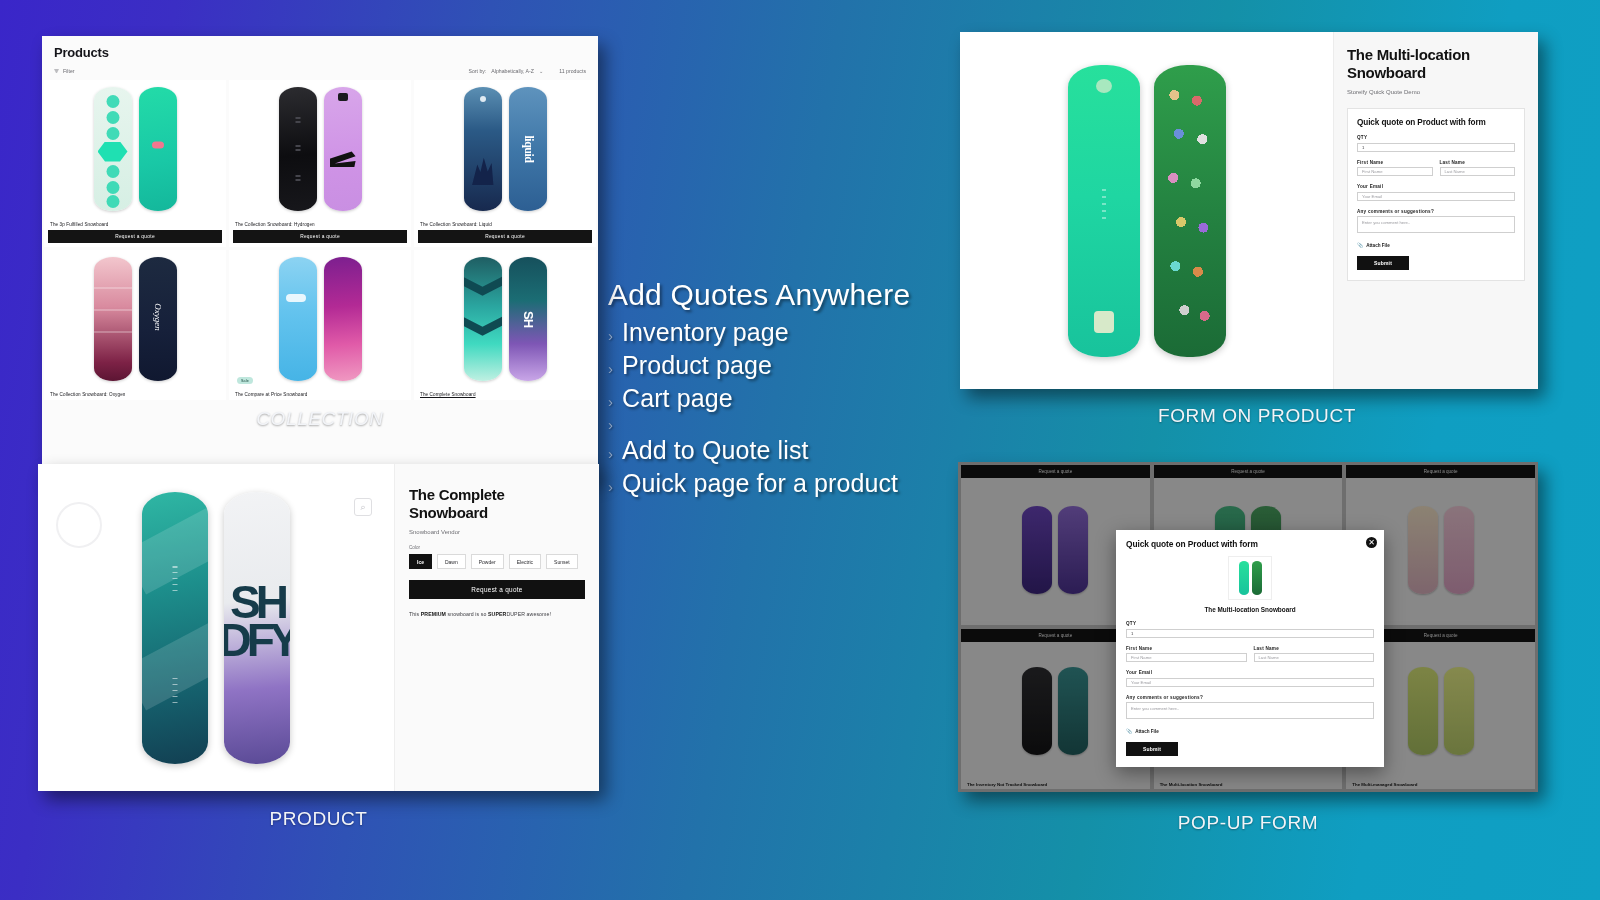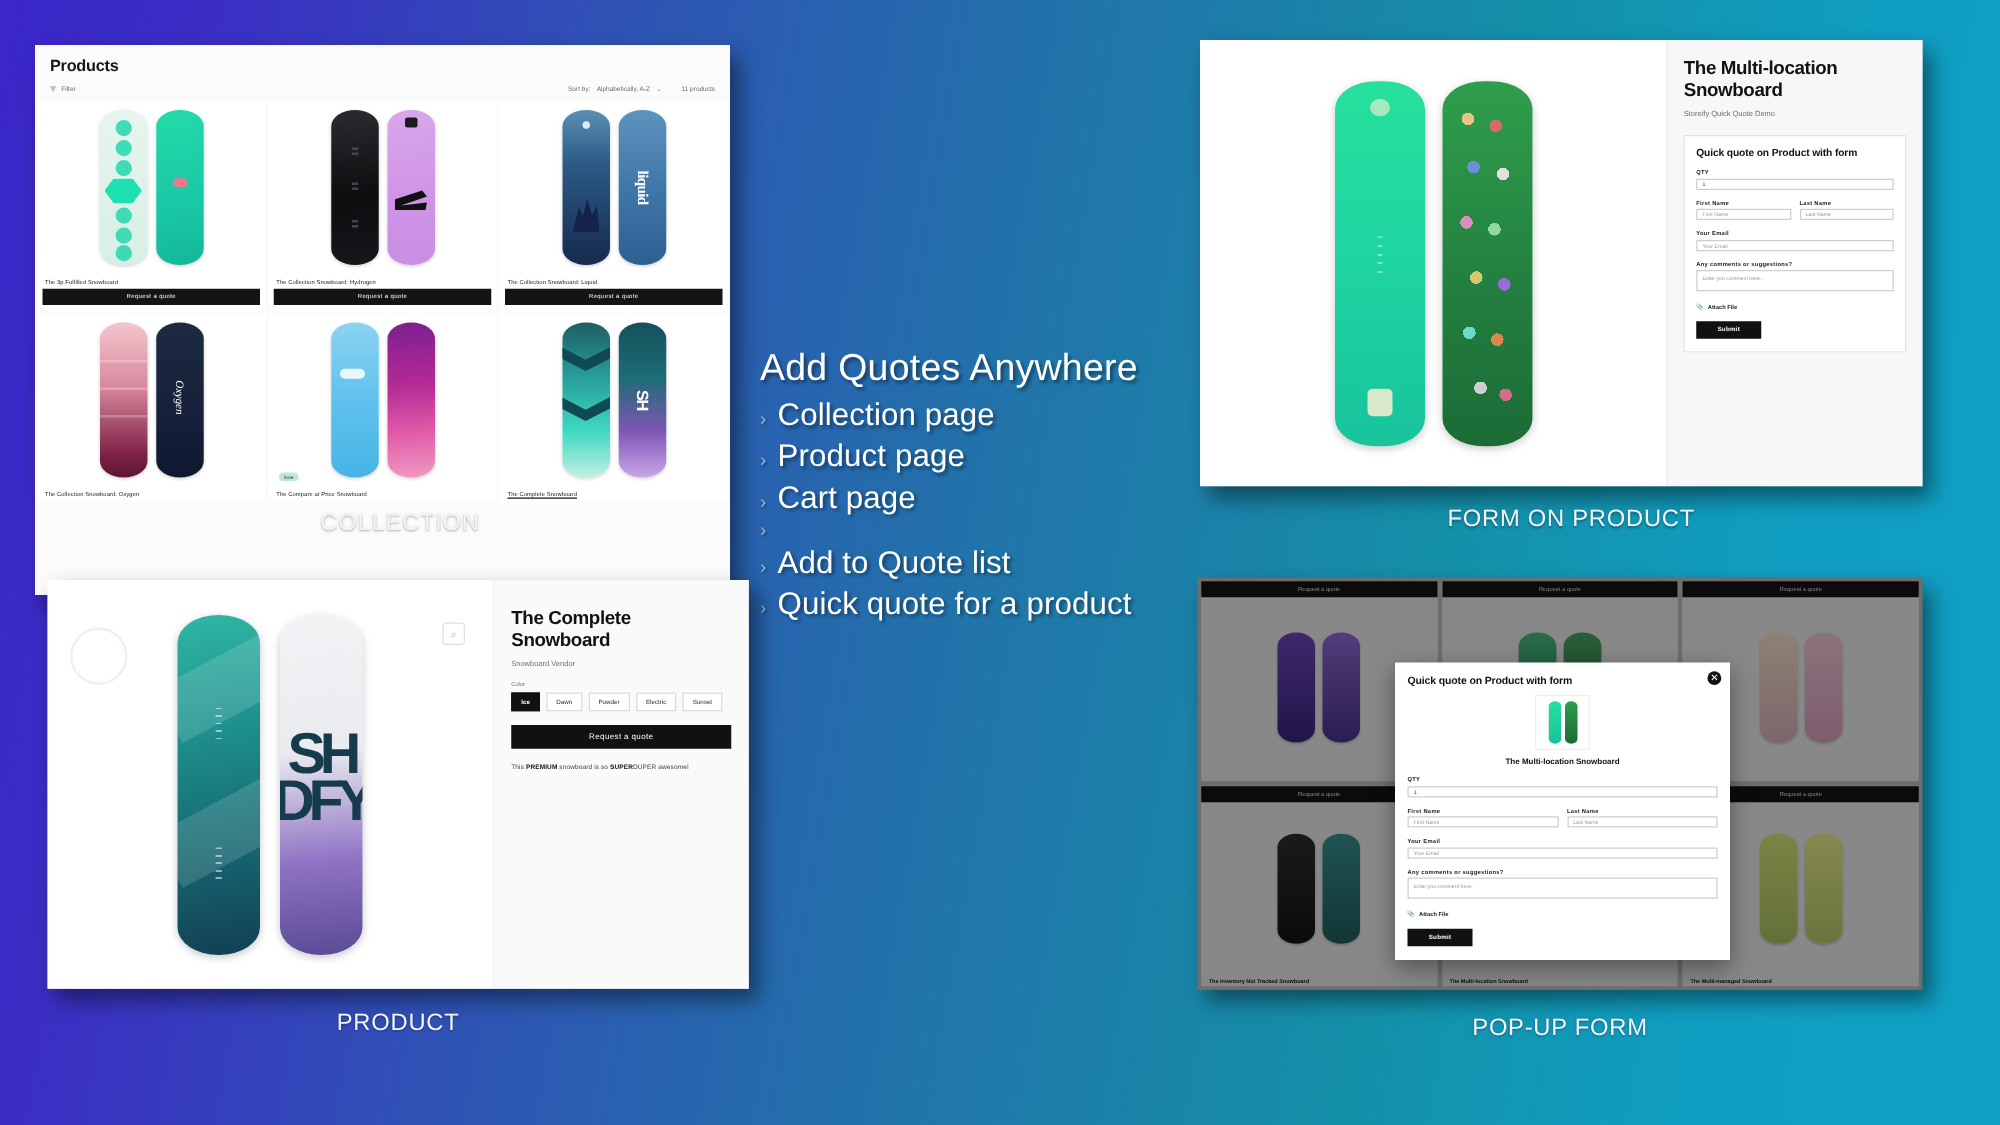--- a/index.html
+++ b/index.html
@@ -24,21 +24,21 @@
     text-shadow:2px 2px 3px rgba(0,0,0,.45); white-space:nowrap;
   }
   .bullet-row { display:flex; align-items:baseline; gap:9px; margin-bottom:4px; }
   .chev { color:#9db6d8; font-size:15px; line-height:1; text-shadow:1px 1px 2px rgba(0,0,0,.4); }
   .bullet-text {
     font-size:25px; color:#fff; white-space:nowrap; letter-spacing:.1px;
     text-shadow:2px 2px 3px rgba(0,0,0,.45);
   }
 
   
-  #collection-panel { left:28px; top:36px; width:556px; height:440px; background:#fbfbfb; }
+  #collection-panel { left:42px; top:36px; width:556px; height:440px; background:#fbfbfb; }
   #coll-head { padding:9px 12px 2px 12px; }
   #coll-title { font-size:13px; font-weight:bold; color:#15151a; letter-spacing:-.2px; }
   #coll-bar { display:flex; align-items:center; justify-content:space-between; padding:6px 12px 6px 12px; font-size:5.2px; color:#6b6b70; }
   .coll-bar-left { display:flex; align-items:center; gap:4px; }
   .funnel { width:5px; height:5px; position:relative; opacity:.55; }
   .funnel:before { content:""; position:absolute; inset:0; border-left:2.5px solid transparent; border-right:2.5px solid transparent; border-top:4px solid #8a8a90; }
   .coll-bar-right { display:flex; align-items:center; gap:16px; }
   .sortgrp { display:flex; align-items:center; gap:5px; }
   #coll-grid { display:grid; grid-template-columns:repeat(3,1fr); gap:3px; padding:0 2px; }
   .pcard { background:#fff; }
@@ -134,40 +134,40 @@
   #pu-prodname { text-align:center; font-size:6.4px; font-weight:bold; color:#111; margin-top:6px; }
 </style>
 </head>
 <body>
 
 <div id="center-block">
   <div id="center-title">Add Quotes Anywhere</div>
   <div>
     <div class="bullet-row">
       <span class="chev">›</span>
-      <span class="bullet-text">Collection page</span>
+      <span class="bullet-text">Inventory page</span>
     </div>
     <div class="bullet-row">
       <span class="chev">›</span>
       <span class="bullet-text">Product page</span>
     </div>
     <div class="bullet-row">
       <span class="chev">›</span>
       <span class="bullet-text">Cart page</span>
     </div>
     <div class="bullet-row">
       <span class="chev">›</span>
     </div>
     <div class="bullet-row">
       <span class="chev">›</span>
       <span class="bullet-text">Add to Quote list</span>
     </div>
     <div class="bullet-row">
       <span class="chev">›</span>
-      <span class="bullet-text">Quick quote for a product</span>
+      <span class="bullet-text">Quick page for a product</span>
     </div>
   </div>
 </div>
 
 <div class="panel" id="collection-panel">
   <div id="coll-head">
     <div id="coll-title">Products</div>
   </div>
   <div id="coll-bar">
     <div class="coll-bar-left">
@@ -273,21 +273,21 @@
         </div>
         <div class="board b-shred">
             <span class="wd">SH</span>
           </div>
       </div>
       <div class="pname u">The Complete Snowboard</div>
 
     </div>
   </div>
 </div>
-<div class="caption" style="left:42px; top:408px; width:556px;">COLLECTION</div>
+<div class="caption" style="left:42px; top:408px; width:556px;font-style:italic;">COLLECTION</div>
 
 <div class="panel" id="formprod-panel">
   <div id="fp-media">
     <div class="bigboard" style="width:72px;height:292px;background:linear-gradient(180deg,#27e09c 0%,#1fd6a2 45%,#18c39c 100%);">
       <span style="position:absolute;left:50%;top:14px;transform:translateX(-50%);width:16px;height:14px;border-radius:50%;background:#a8e8bf;"></span>
       <span style="position:absolute;left:50%;top:124px;transform:translateX(-50%);width:4px;height:30px;background:repeating-linear-gradient(#ffffff66 0 1.5px,transparent 1.5px 7px);"></span>
       <span style="position:absolute;left:50%;bottom:24px;transform:translateX(-50%);width:20px;height:22px;border-radius:4px;background:#d7e9c9;"></span>
     </div>
     <div class="bigboard" style="width:72px;height:292px;background:linear-gradient(180deg,#2f9e4b 0%,#238040 55%,#1b6b36 100%);">
       <span style="position:absolute;inset:8px;background:

